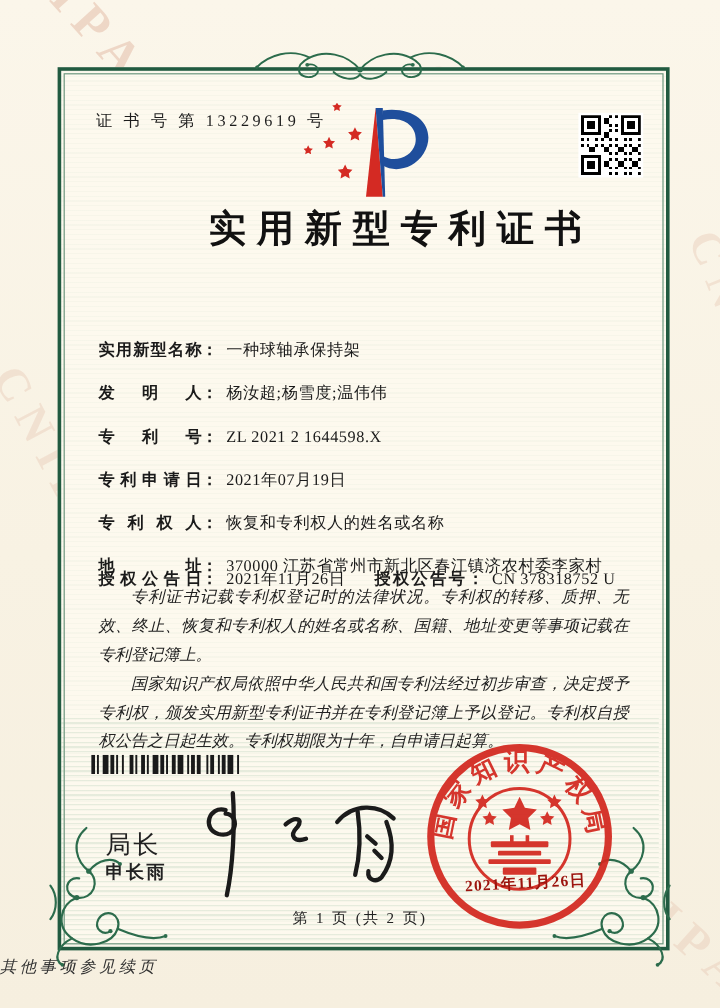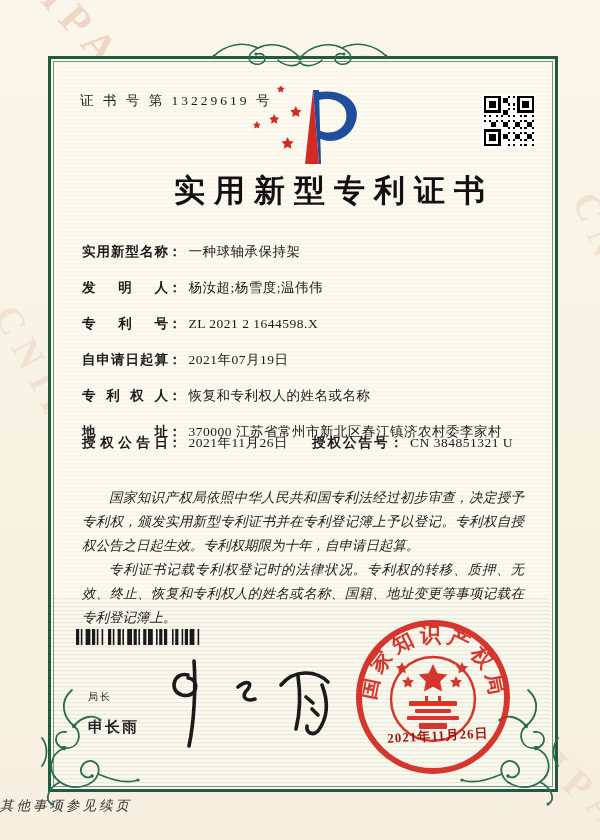--- a/index.html
+++ b/index.html
@@ -17,36 +17,36 @@
   
   .wm{position:absolute;font-weight:bold;letter-spacing:10px;color:#e2b9a4;pointer-events:none;user-select:none;}
 
   
   .cert-no{position:absolute;left:80px;top:92px;font-size:13.5px;letter-spacing:3px;color:#1c1c1c;}
   .logo{position:absolute;left:253px;top:86px;}
   .qr{position:absolute;left:482px;top:94px;width:50px;height:50px;background:#fff;padding:2px;}
   .title{position:absolute;left:0;top:170px;width:100%;text-align:center;font-size:31px;font-weight:bold;letter-spacing:9px;color:#111;margin-left:34px;}
 
   
-  .frow{position:absolute;left:82px;font-size:13.5px;color:#1a1a1a;white-space:nowrap;}
+  .frow{position:absolute;left:82px;font-size:13.5px;color:#1a1a1a;white-space:nowrap;margin-top:40px;}
   .flabel{display:inline-block;width:86px;text-align:justify;text-align-last:justify;font-weight:bold;vertical-align:bottom;}
   .fcolon{font-weight:bold;}
   .fvalue{margin-left:7px;letter-spacing:0.5px;}
   .fpair2{position:absolute;left:230px;top:0;white-space:nowrap;}
   .flabel2{font-weight:bold;letter-spacing:2px;}
 
   
   .body-text{position:absolute;left:82px;top:486px;width:442px;font-size:13.5px;line-height:1.78;color:#222;font-style:italic;text-align:justify;}
   .body-text p{margin:0;text-indent:2em;}
 
   
   .barcode{position:absolute;left:76px;top:629px;height:16px;}
 
   
-  .sig-title{position:absolute;left:88px;top:690px;font-size:10px;letter-spacing:2px;color:#222;font-family:"Liberation Sans","DejaVu Sans",sans-serif;}
+  .sig-title{position:absolute;left:88px;top:690px;font-size:21px;letter-spacing:2px;color:#222;font-family:"Liberation Sans","DejaVu Sans",sans-serif;}
   .sig-name{position:absolute;left:88px;top:718px;font-size:15px;letter-spacing:2px;color:#222;font-family:"Liberation Sans","DejaVu Sans",sans-serif;font-weight:bold;}
   .handsig{position:absolute;left:148px;top:655px;}
 
   
   .seal{position:absolute;left:352px;top:616px;width:162px;height:162px;opacity:0.93;}
   .seal-date{position:absolute;left:360px;top:727px;width:156px;text-align:center;font-size:13px;font-weight:bold;color:#9c140e;letter-spacing:1px;transform:rotate(-3deg);}
 
   
   .page-no{position:absolute;left:0;top:757px;width:100%;text-align:center;font-size:12.5px;letter-spacing:2px;color:#222;}
   .cont-note{position:absolute;left:0;top:797px;width:100%;text-align:left;font-size:13.5px;letter-spacing:3px;color:#333;font-style:italic;}
@@ -233,29 +233,29 @@
       <rect x="1" y="15" width="5" height="5" fill="#fff"></rect>
       <rect x="2" y="16" width="3" height="3" fill="#000"></rect>
     </svg>
 
   <div class="title">实用新型专利证书</div>
 
   <div id="fields-host">
       <div class="frow" style="top: 243px;"><span class="flabel">实用新型名称</span><span class="fcolon">：</span><span class="fvalue">一种球轴承保持架</span></div>
       <div class="frow" style="top: 279px;"><span class="flabel">发明人</span><span class="fcolon">：</span><span class="fvalue">杨汝超;杨雪度;温伟伟</span></div>
       <div class="frow" style="top: 315px;"><span class="flabel">专利号</span><span class="fcolon">：</span><span class="fvalue">ZL 2021 2 1644598.X</span></div>
-      <div class="frow" style="top: 351px;"><span class="flabel">自申请日起算</span><span class="fcolon">：</span><span class="fvalue">2021年07月19日</span></div>
+      <div class="frow" style="top: 351px;"><span class="flabel">专利申请日</span><span class="fcolon">：</span><span class="fvalue">2021年07月19日</span></div>
       <div class="frow" style="top: 387px;"><span class="flabel">专利权人</span><span class="fcolon">：</span><span class="fvalue">恢复和专利权人的姓名或名称</span></div>
       <div class="frow" style="top: 423px;"><span class="flabel">地址</span><span class="fcolon">：</span><span class="fvalue">370000 江苏省常州市新北区春江镇济农村委李家村</span></div>
-      <div class="frow" style="top: 434px;"><span class="flabel">授权公告日</span><span class="fcolon">：</span><span class="fvalue">2021年11月26日</span><span class="fpair2"><span class="flabel2">授权公告号</span><span class="fcolon">：</span><span class="fvalue">CN 384851321 U</span></span></div>
+      <div class="frow" style="top: 434px;"><span class="flabel">授权公告日</span><span class="fcolon">：</span><span class="fvalue">2021年11月26日</span><span class="fpair2"><span class="flabel2">授权公告号</span><span class="fcolon">：</span><span class="fvalue">CN 378318752 U</span></span></div>
     </div>
 
   <div class="body-text" id="body-host">
+      <p>专利证书记载专利权登记时的法律状况。专利权的转移、质押、无效、终止、恢复和专利权人的姓名或名称、国籍、地址变更等事项记载在专利登记簿上。</p>
       <p>国家知识产权局依照中华人民共和国专利法经过初步审查，决定授予专利权，颁发实用新型专利证书并在专利登记簿上予以登记。专利权自授权公告之日起生效。专利权期限为十年，自申请日起算。</p>
-      <p>专利证书记载专利权登记时的法律状况。专利权的转移、质押、无效、终止、恢复和专利权人的姓名或名称、国籍、地址变更等事项记载在专利登记簿上。</p>
     </div>
 
   <svg class="barcode" id="barcode-svg" width="124" height="16">
       <rect x="0" y="0" width="3.2" height="16" fill="#1a1a1a"></rect>
       <rect x="4.800000000000001" y="0" width="1.6" height="16" fill="#1a1a1a"></rect>
       <rect x="9.600000000000001" y="0" width="4.800000000000001" height="16" fill="#1a1a1a"></rect>
       <rect x="16.000000000000004" y="0" width="3.2" height="16" fill="#1a1a1a"></rect>
       <rect x="20.800000000000004" y="0" width="1.6" height="16" fill="#1a1a1a"></rect>
       <rect x="25.600000000000005" y="0" width="1.6" height="16" fill="#1a1a1a"></rect>
       <rect x="32.00000000000001" y="0" width="3.2" height="16" fill="#1a1a1a"></rect>
@@ -311,15 +311,16 @@
       <rect x="63" y="93" width="36" height="4" rx="1"></rect>
       <rect x="55" y="100" width="52" height="4" rx="1"></rect>
       <rect x="67" y="107" width="28" height="6" rx="1"></rect>
       <rect x="73" y="80" width="3" height="6"></rect>
         <rect x="86" y="80" width="3" height="6"></rect>
     </g>
     <circle cx="81" cy="83" r="42" fill="none" stroke="#d3281f" stroke-width="2.5"></circle>
   </svg>
   <div class="seal-date">2021年11月26日</div>
 
+  <div class="page-no">第 1 页 (共 2 页)</div>
   <div class="cont-note">其他事项参见续页</div>
 
 </div>
 
 </body></html>

